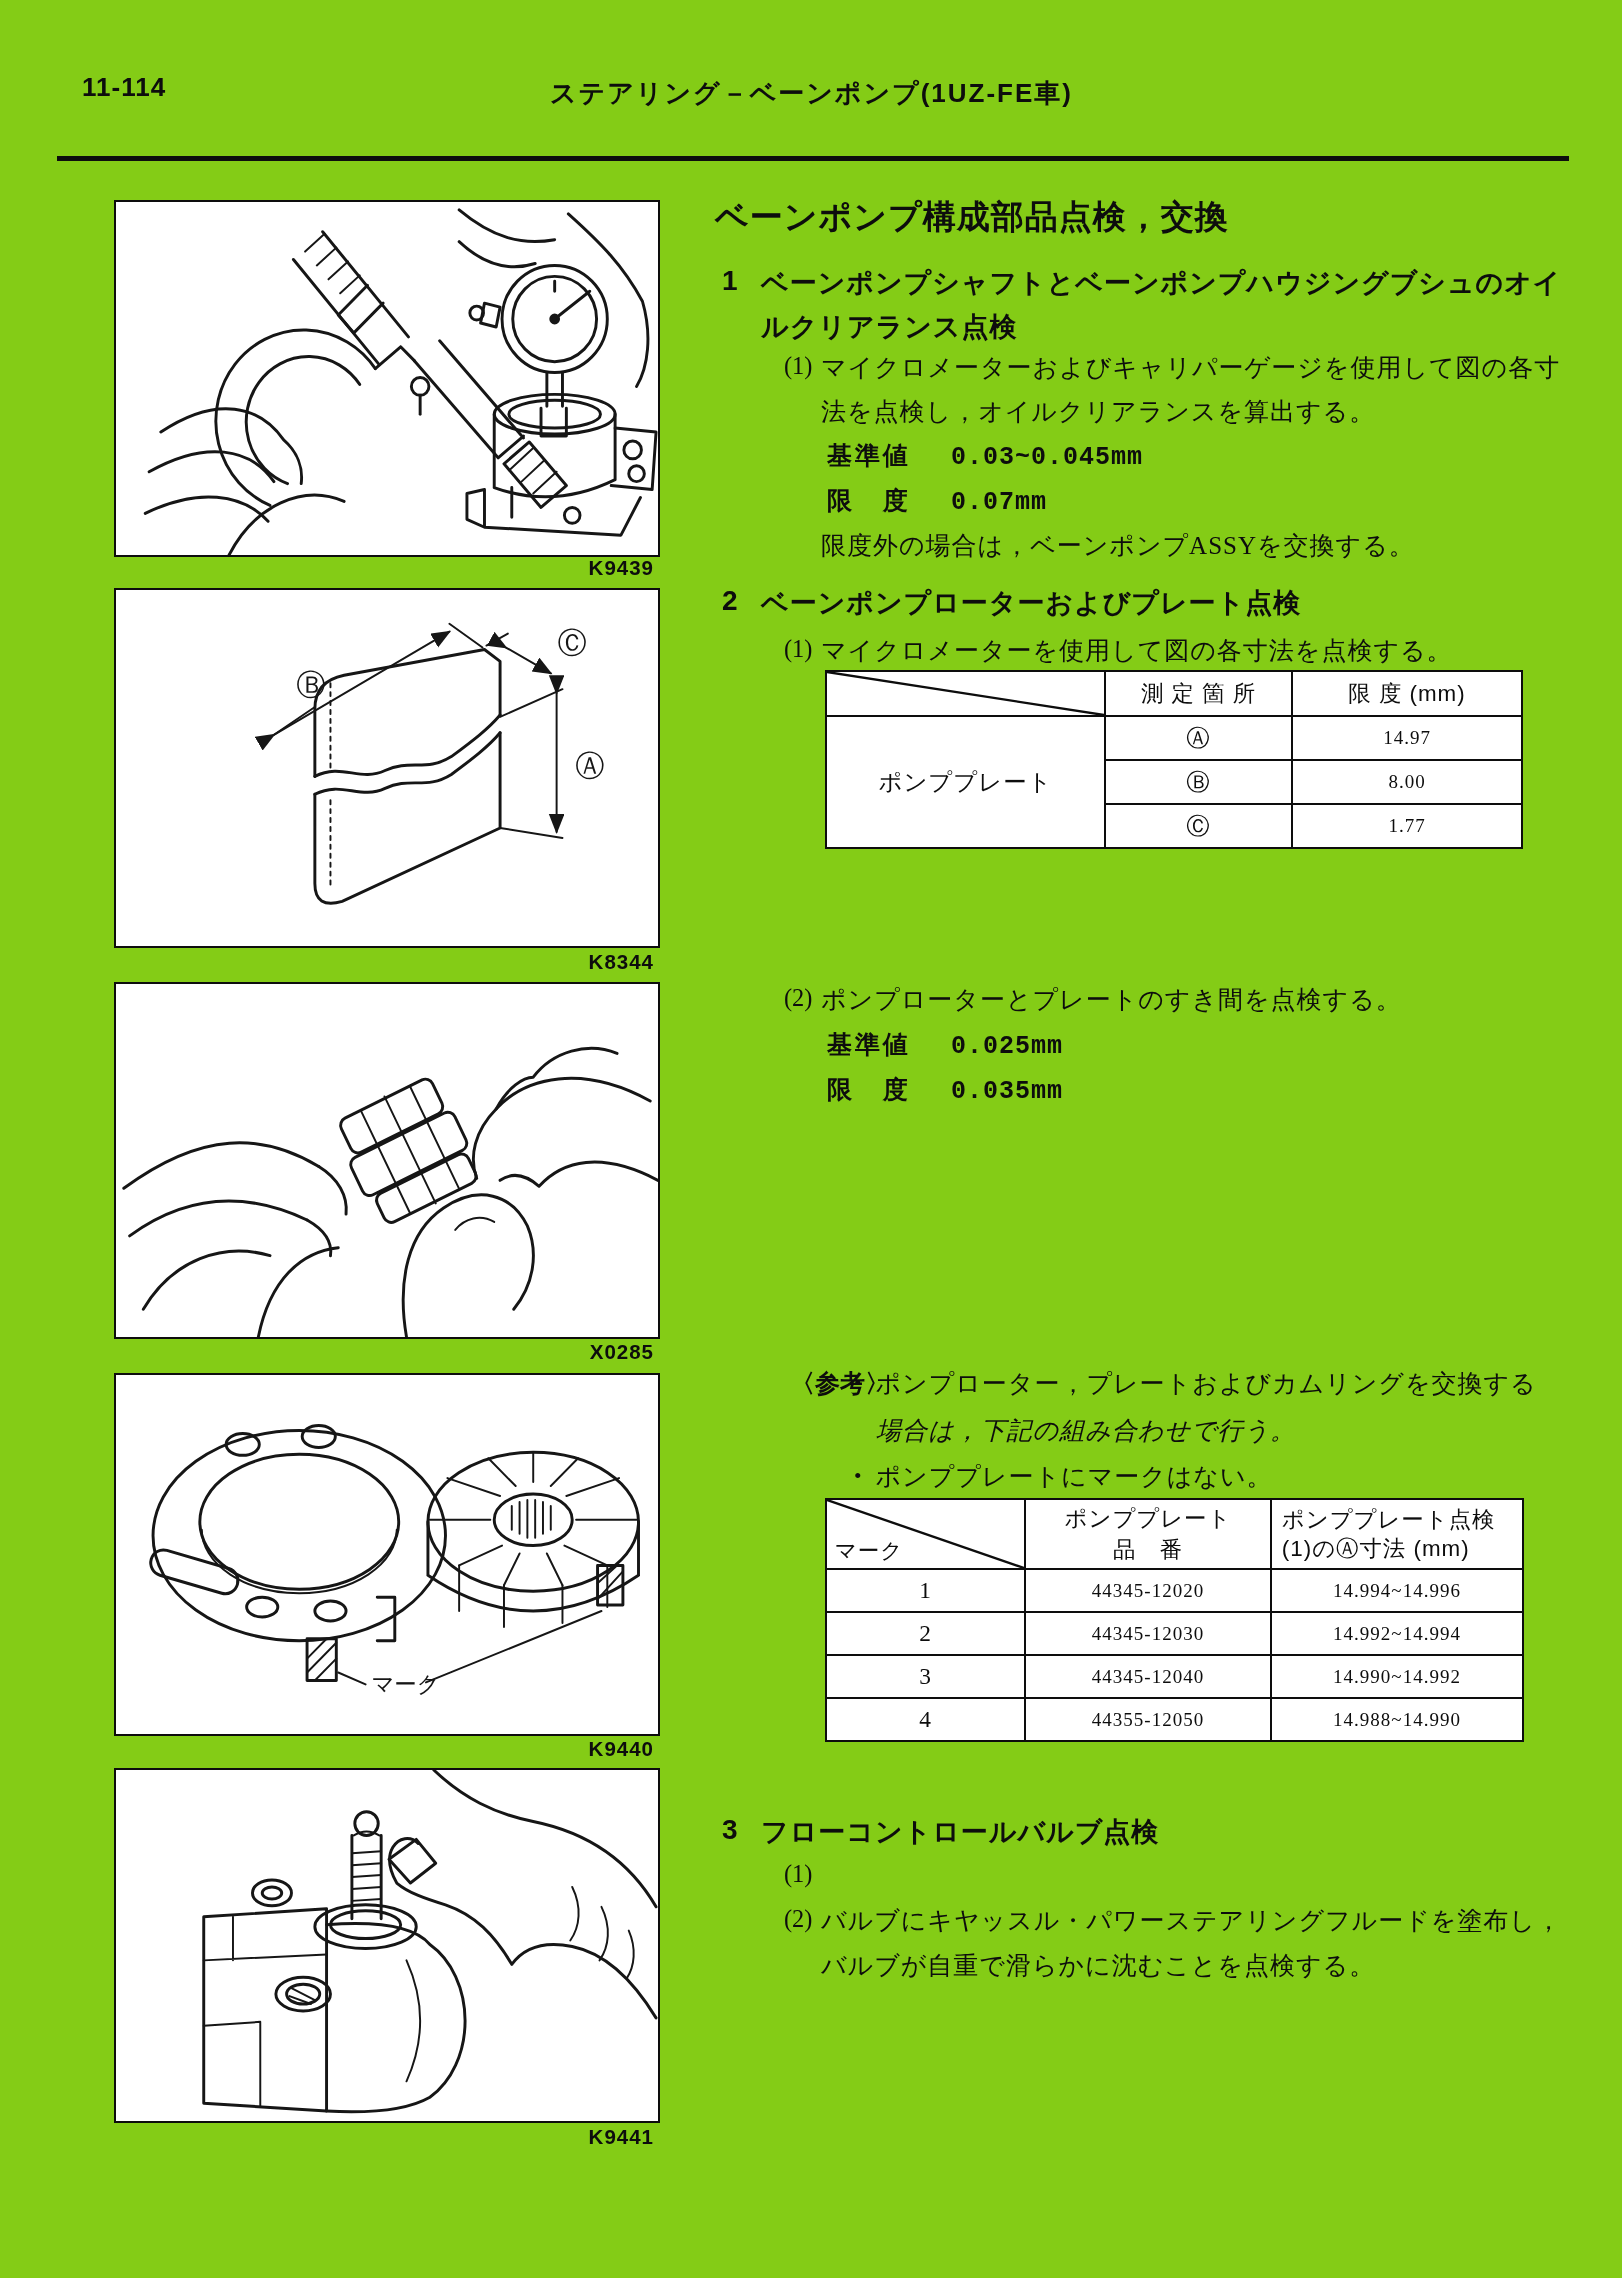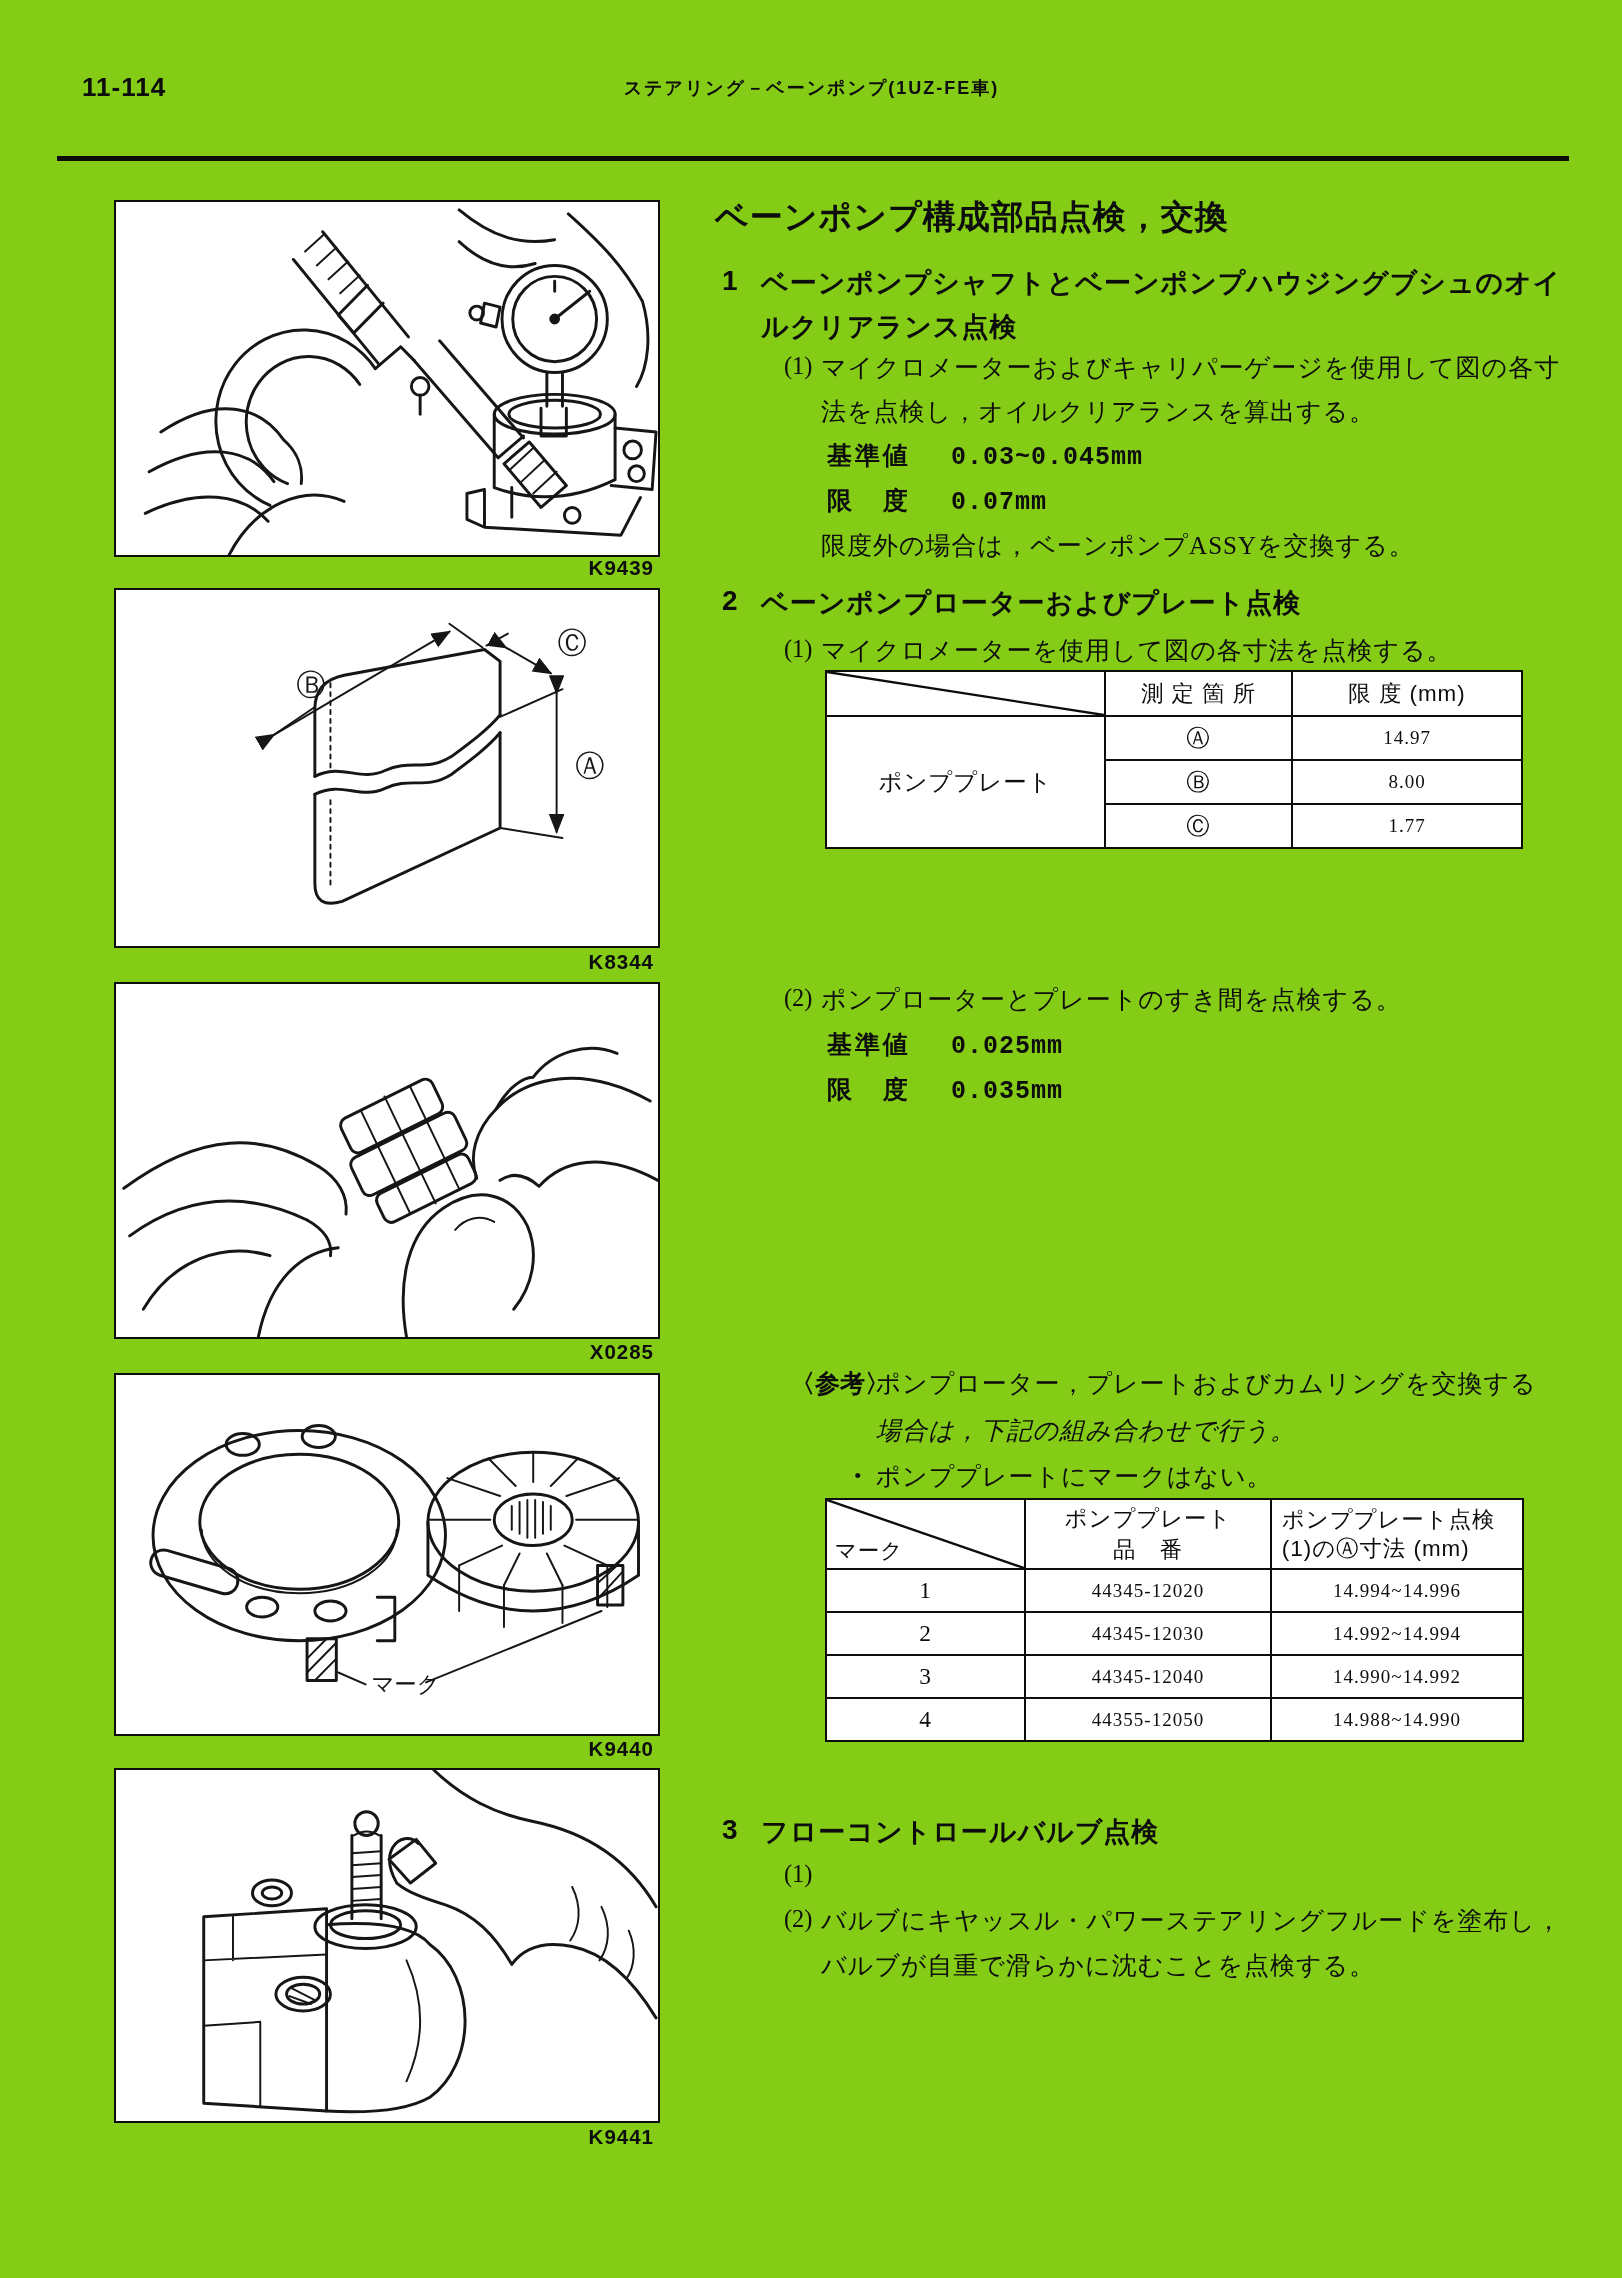--- a/index.html
+++ b/index.html
@@ -3,21 +3,21 @@
 <meta charset="utf-8">
 <style>
   html,body{margin:0;padding:0;background:#e8e8e4;}
   .page{position:relative;width:1623px;height:2278px;background:#84cc16;
         font-family:"Liberation Serif",serif;color:#0d0d0d;overflow:hidden;}
   .abs{position:absolute;white-space:nowrap;}
   .sans{font-family:"Liberation Sans",sans-serif;}
   .b{font-weight:bold;}
   
   .pagenum{top:72px;left:82px;font-size:26px;letter-spacing:1px;}
-  .hdr-title{top:76px;left:0;width:1623px;text-align:center;font-size:18px;letter-spacing:2px;}
+  .hdr-title{top:76px;left:0;width:1623px;text-align:center;font-size:26px;letter-spacing:2px;}
   .rule{top:156px;left:57px;width:1512px;height:4.9px;background:#0d0d0d;}
   
   .fig{position:absolute;left:114px;width:542px;border:2.9px solid #0d0d0d;background:#fff;}
   .fig svg{display:block;width:100%;height:100%;}
   .figlabel{left:114px;width:540px;text-align:right;font-family:"Liberation Sans",sans-serif;
             font-weight:bold;font-size:20.5px;letter-spacing:1px;}
   .lineart{stroke:#161616;stroke-width:3;fill:none;stroke-linecap:round;stroke-linejoin:round;}
   .thin{stroke-width:2;}
   
   .title{top:195px;left:715px;font-size:33px;letter-spacing:1px;}

